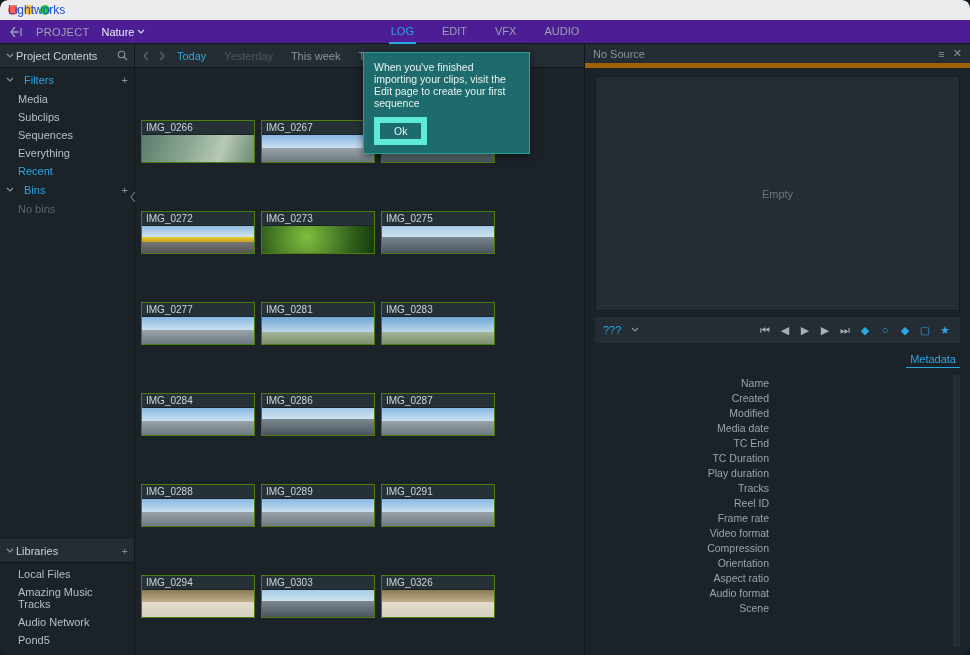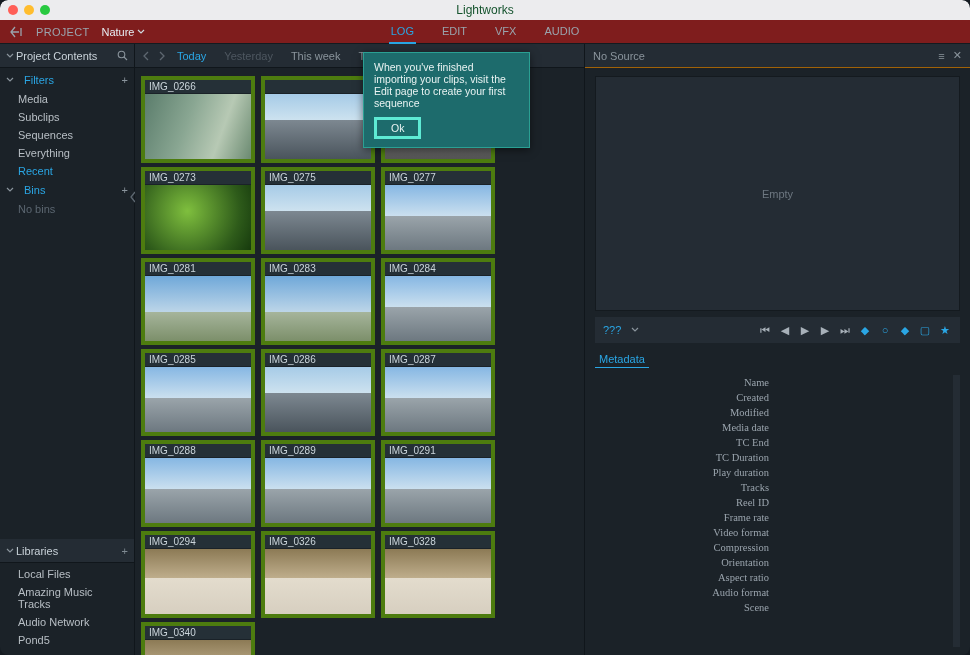--- a/index.html
+++ b/index.html
@@ -10,24 +10,24 @@
     border-radius: 8px; position: relative;
   }
   
   .titlebar {
     height: 20px; background: #ececee; display: flex; align-items: center;
     border-top-left-radius: 8px; border-top-right-radius: 8px; position: relative;
   }
   .traffic { display:flex; gap:6px; margin-left:8px;}
   .traffic span { width:10px; height:10px; border-radius:50%; display:block;}
   .tl-close{background:#ff5f57;} .tl-min{background:#ffbd2e;} .tl-max{background:#28c940;}
-  .titlebar-title{position:absolute; left:0; right:0; text-align:center; color:#14532d; font-size:12px;}
+  .titlebar-title{position:absolute; left:8px; right:0; color:#1d4ed8; font-size:12px;}
   
   .projbar {
-    height:24px; background:#7f1d1d; display:flex; align-items:center;
+    height:24px; background:#4c1d95; display:flex; align-items:center;
     padding:0 10px; gap:12px; border-bottom:1px solid #141a1f;
   }
   .back-icon{color:#9aa4ad;}
   .projlabel{color:#9aa4ad; font-size:11px; letter-spacing:.3px;}
   .projname{color:#e6edf3; font-size:11px; display:flex; align-items:center; gap:3px;}
   .tabs{position:absolute; left:0; right:0; display:flex; justify-content:center; gap:24px; pointer-events:none;}
   .tabs span{font-size:11px; color:#9aa4ad; padding:5px 2px; pointer-events:auto; cursor:pointer;}
   .tabs .active{color:#2aa6e4; border-bottom:2px solid #2aa6e4;}
   
   .main{display:flex; height:calc(655px - 44px);}
@@ -48,48 +48,48 @@
   .collapse-tab{position:absolute; left:128px; top:180px; width:10px; height:34px; display:flex; align-items:center; justify-content:center; color:#5d6770;}
   
   .browser{flex:1; display:flex; flex-direction:column; min-width:0; border-right:1px solid #10161b;}
   .browser-hdr{height:24px; background:#242c34; border-bottom:1px solid #10161b; display:flex; align-items:center; padding:0 8px; gap:12px;}
   .nav-chevs{display:flex; gap:8px; color:#5d6770;}
   .datefilters{display:flex; gap:18px;}
   .datefilters span{font-size:11px; color:#8a949c; cursor:pointer;}
   .datefilters .active{color:#2aa6e4;}
   .datefilters .dis{color:#4e5760;}
   .grid{flex:1; overflow:hidden; padding:8px 6px; display:grid; grid-template-columns:repeat(3,114px); grid-auto-rows:87px; gap:4px 6px; align-content:start; background:#1b2228; position:relative;}
-  .clip{border:4px solid #4d7c0f; background:#222c33; position:relative; overflow:hidden; cursor:pointer;}
+  .clip{border:1px solid #4d7c0f; background:#222c33; position:relative; overflow:hidden; cursor:pointer;margin-top:44px;}
   .clip .lbl{position:absolute; top:0; left:0; right:0; height:14px; background:#253037; color:#cbd5db; font-size:10px; padding:1px 4px; border-bottom:1px solid #1a2228;}
   .clip .img{position:absolute; top:14px; left:0; right:0; bottom:0;}
   
   .sky  { background: linear-gradient(#6fa8d9 0%, #bcd5e8 55%, #a6b59c 55%, #7c8f6a 100%); }
   .city { background: linear-gradient(#86b7e3 0%, #cbe0ef 48%, #9aa4aa 48%, #6d7880 100%); }
   .green{ background: radial-gradient(circle at 40% 40%, #7fbf3e 0%, #2e5b1a 70%, #163a0d 100%); }
   .blur { background: linear-gradient(110deg,#5b7d6c,#89a692 40%,#b7c9b4 70%,#6b8a71);}
   .tram { background: linear-gradient(#8fbde4 0%,#d5e4ee 42%,#e6c62f 42%,#c9a31e 58%,#777 58%,#555 100%);}
   .indoor{ background: linear-gradient(#8c7a55,#bfae8c 45%,#e3dccd 45%,#d7cfc0); }
   .bldgs{ background: linear-gradient(#a6cbe7 0%,#cde2ef 40%,#7d8891 40%,#4a545c 100%);}
   
   .tip{position:absolute; left:363px; top:52px; width:167px; background:#1d6b6c; border:1px solid #2aa093; color:#e9f3f2; font-size:10.5px; padding:8px 10px 8px 10px; box-shadow:0 2px 8px rgba(0,0,0,.5); z-index:50;}
-  .tip .okbtn{margin-top:8px; border:3px solid #5eead4; padding:2px 14px; display:inline-block; font-size:10.5px; cursor:pointer; color:#e9f3f2;}
+  .tip .okbtn{margin-top:8px; border:6px solid #5eead4; padding:2px 14px; display:inline-block; font-size:10.5px; cursor:pointer; color:#e9f3f2;}
   
   .right{width:385px; background:#1b2228; display:flex; flex-direction:column;}
-  .right-hdr{height:24px; background:#242c34; display:flex; align-items:center; padding:0 8px; border-bottom:1px solid #a16207;}
+  .right-hdr{height:24px; background:#242c34; display:flex; align-items:center; padding:0 8px; border-bottom:5px solid #a16207;}
   .right-hdr .title{flex:1; color:#8a949c;}
   .right-hdr .ic{color:#8a949c; margin-left:8px;}
   .viewer{height:235px; margin:8px 10px 6px 10px; background:#242c34; border:1px solid #141a1f; display:flex; align-items:center; justify-content:center; color:#6d7780; font-size:11px;}
   .transport{height:26px; margin:0 10px; background:#242c34; display:flex; align-items:center; padding:0 8px; gap:6px;}
   .transport .srcname{color:#2aa6e4; font-size:11px; margin-right:4px;}
   .transport .sp{flex:1;}
   .tbtn{color:#a7b0b8; width:14px; text-align:center;}
   .tbtn.blue{color:#2aa6e4;}
-  .metatabs{height:24px; display:flex; align-items:center; justify-content:flex-start; margin:4px 10px 0 10px;}
+  .metatabs{height:24px; display:flex; align-items:center; justify-content:flex-end; margin:4px 10px 0 10px;}
   .metatabs span{color:#2aa6e4; border-bottom:1px solid #2aa6e4; padding:2px 4px; font-size:11px;}
-  .metadata{flex:1; margin:4px 10px 8px 10px; overflow:hidden; position:relative;font-family:Liberation Serif, serif;}
+  .metadata{flex:1; margin:4px 10px 8px 10px; overflow:hidden; position:relative;}
   .metarow{display:flex; height:15px; align-items:center;}
   .metarow .k{width:180px; text-align:right; color:#9aa4ad; font-size:10.5px; padding-right:6px;}
   .metarow .v{flex:1;}
   .metascroll{position:absolute; right:0; top:0; bottom:0; width:7px; background:#242c34;}
   svg{display:block;}
 </style>
 </head>
 <body>
 
 <div class="titlebar">
@@ -209,20 +209,24 @@
         <span>This week</span>
         <span>This</span>
       </div>
     </div>
     <div class="grid" id="clip-grid">
         <div class="clip">
           <div class="lbl">IMG_0266</div>
           <div class="img blur"></div>
         </div>
         <div class="clip">
+          <div class="lbl">IMG_0267</div>
+          <div class="img city"></div>
+        </div>
+        <div class="clip">
           <div class="lbl"></div>
           <div class="img bldgs"></div>
         </div>
         <div class="clip">
           <div class="lbl">IMG_0272</div>
           <div class="img tram"></div>
         </div>
         <div class="clip">
           <div class="lbl">IMG_0273</div>
           <div class="img green"></div>
@@ -241,24 +245,20 @@
         </div>
         <div class="clip">
           <div class="lbl">IMG_0283</div>
           <div class="img sky"></div>
         </div>
         <div class="clip">
           <div class="lbl">IMG_0284</div>
           <div class="img city"></div>
         </div>
         <div class="clip">
-          <div class="lbl">IMG_0285</div>
-          <div class="img city"></div>
-        </div>
-        <div class="clip">
           <div class="lbl">IMG_0286</div>
           <div class="img bldgs"></div>
         </div>
         <div class="clip">
           <div class="lbl">IMG_0287</div>
           <div class="img city"></div>
         </div>
         <div class="clip">
           <div class="lbl">IMG_0288</div>
           <div class="img city"></div>
@@ -267,20 +267,24 @@
           <div class="lbl">IMG_0289</div>
           <div class="img city"></div>
         </div>
         <div class="clip">
           <div class="lbl">IMG_0291</div>
           <div class="img city"></div>
         </div>
         <div class="clip">
           <div class="lbl">IMG_0294</div>
           <div class="img indoor"></div>
+        </div>
+        <div class="clip">
+          <div class="lbl">IMG_0303</div>
+          <div class="img bldgs"></div>
         </div>
         <div class="clip">
           <div class="lbl">IMG_0326</div>
           <div class="img indoor"></div>
         </div>
         <div class="clip">
           <div class="lbl">IMG_0328</div>
           <div class="img indoor"></div>
         </div>
         <div class="clip">

